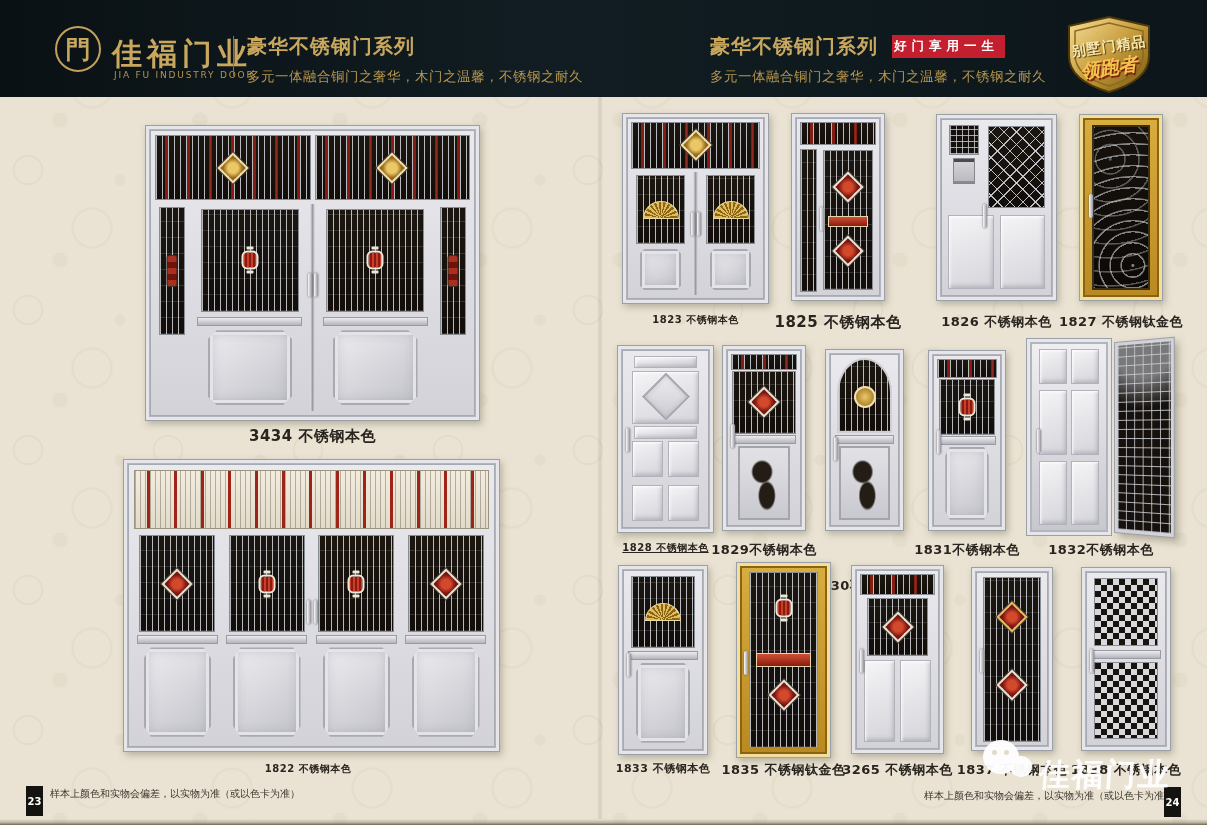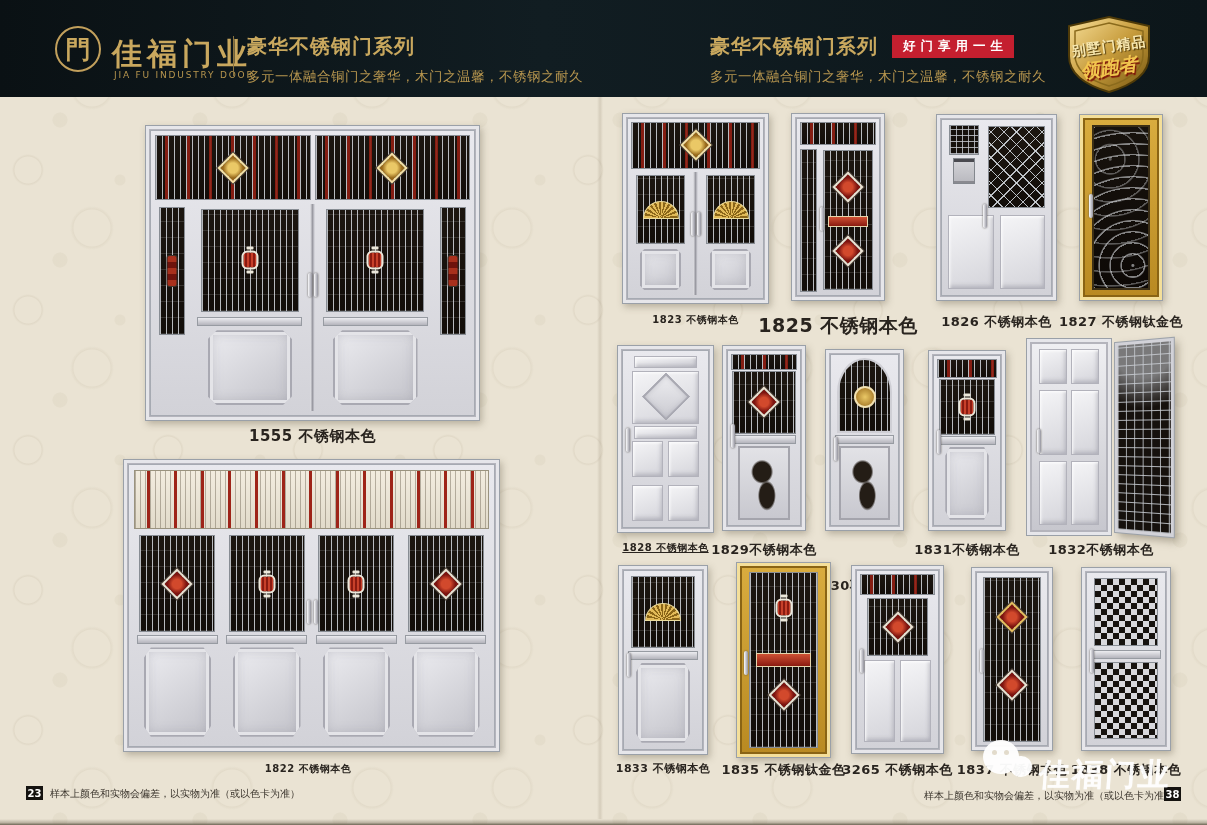--- a/index.html
+++ b/index.html
@@ -23,21 +23,21 @@
 .logo-circle{position:absolute;left:55px;top:26px;width:46px;height:46px;border:2px solid #c2a05c;
  border-radius:50%;color:#c9a85e;display:flex;align-items:center;justify-content:center;
  font-size:25px;font-weight:bold;font-family:"DejaVu Serif","Liberation Serif",serif;}
 .brand-cn{position:absolute;left:112px;top:34px;font-size:30px;font-weight:bold;color:#c9a85e;letter-spacing:5px;}
 .brand-en{position:absolute;left:114px;top:70px;font-size:9px;color:#b6954e;letter-spacing:1.8px;}
 .hdr-div{position:absolute;left:233px;top:36px;width:1px;height:40px;background:#8a7340;}
 .series{position:absolute;top:33px}
 .series-title{font-size:20px;font-weight:bold;color:#c9a85e;letter-spacing:1px;display:inline-block}
 .series-sub{font-size:13.5px;color:#b6954e;letter-spacing:.5px;margin-top:8px}
 .badge{display:inline-block;background:#c41f2f;color:#fff;font-size:12.5px;font-weight:bold;
- letter-spacing:5px;padding:3px 6px 3px 11px;margin-left:14px;vertical-align:3px}
+ letter-spacing:5px;padding:3px 6px 3px 2px;margin-left:14px;vertical-align:3px}
 .shield{position:absolute;left:1057px;top:14px;width:104px;height:80px}
 .sh1{position:absolute;left:0;top:24px;width:100%;text-align:center;font-size:14px;font-weight:bold;
  color:#f6e6ae;transform:rotate(-8deg);text-shadow:1px 1px 1px #4a3608;letter-spacing:1px}
 .sh2{position:absolute;left:0;top:41px;width:100%;text-align:center;font-size:19px;font-weight:bold;
  font-style:italic;color:#f2c54e;transform:rotate(-8deg);text-shadow:1px 2px 1px #7e1408}
 
 .doorbox{position:absolute;padding:4px;background:linear-gradient(180deg,#f0f0f3,#c6c6cd);
  border:1px solid #9aa0a8;box-shadow:inset 0 0 0 3px #e6e6ea,inset 0 0 0 5px #b4b4bc,2px 3px 7px rgba(90,80,60,.35);}
 .doorbox.goldf{background:linear-gradient(180deg,#eec85e,#a87716);
  box-shadow:inset 0 0 0 3px #f4df9a,inset 0 0 0 5px #8a6414,2px 3px 7px rgba(90,80,60,.35);}
@@ -115,21 +115,21 @@
 .openleaf{flex:1;margin:3% 0 3% 2%;border:3px solid #d2d2d8;outline:1px solid #9aa0a8;
  transform:perspective(520px) rotateY(-26deg);transform-origin:0 50%;
  box-shadow:4px 4px 8px rgba(80,70,50,.4);background:
   repeating-linear-gradient(0deg,rgba(200,204,210,.85) 0 1px,transparent 1px 9px),
   repeating-linear-gradient(90deg,rgba(200,204,210,.85) 0 1px,transparent 1px 9px),
   radial-gradient(circle at 50% 0%,rgba(220,224,230,.5) 0 18%,transparent 34%),
   #16110d;}
 
 .dlabel{position:absolute;width:180px;text-align:center;font-weight:bold;color:#29241f;letter-spacing:.5px}
 .pagenum{position:absolute;background:#151310;color:#fff;font-size:10px;font-weight:bold;
- width:17px;height:14px;display:flex;align-items:center;justify-content:center}
+ width:17px;height:30px;display:flex;align-items:center;justify-content:center}
 .note{position:absolute;font-size:10px;color:#3a342c;letter-spacing:0}
 .wm{position:absolute;left:983px;top:740px;display:flex;align-items:flex-start;z-index:6;opacity:.96}
 .wm i{display:inline-block;background:#fff;border-radius:50%}
 .c1{width:36px;height:34px;position:relative}
 .c1:before,.c1:after{content:"";position:absolute;width:5px;height:5px;border-radius:50%;background:#e4ddcd;top:10px}
 .c1:before{left:9px}.c1:after{left:21px}
 .c2{width:22px;height:21px;margin:16px 0 0 -9px}
 .wm-text{font-size:31px;font-weight:bold;color:#fff;letter-spacing:2px;margin:14px 0 0 7px;
  transform:skewX(-4deg);text-shadow:0 0 1px rgba(255,255,255,.6)}
 </style>
@@ -220,21 +220,21 @@
                 <span class="orn">
                   <span class="tassel"></span>
                 </span>
               </div>
             </div>
   </div>
           <span class="hdl" style="left:48.6%;top:50%"></span>
           <span class="hdl" style="left:50.6%;top:50%"></span>
         </div>
       </div>
-      <div class="dlabel" style="left: 222.5px; top: 427px; font-size: 15px;">1555 不锈钢本色</div>
+      <div class="dlabel" style="left: 222.5px; top: 427px; font-size: 15px;">3434 不锈钢本色</div>
       <div class="doorbox" style="left: 123px; top: 459px; width: 377px; height: 293px;">
         <div class="dbody">
           <div class="gl" style="flex:0 0 21%;margin:5px 5px 3px"></div>
   <div class="row" style="flex:1;padding:0 5px 5px;gap:3px">
             <div class="col" style="flex:1">
               <div class="gr rel" style="flex:0 0 46%;margin:4% 6%">
                 <span class="orn">
                   <span class="dmd"></span>
                 </span>
               </div>
@@ -316,21 +316,21 @@
               </span>
               <div class="redband" style="top:47%"></div>
               <span class="orn" style="top:72%">
                 <span class="dmd"></span>
               </span>
             </div>
   </div>
           <span class="hdl" style="left:28%;top:50%"></span>
         </div>
       </div>
-      <div class="dlabel" style="left: 748px; top: 313px; font-size: 19px;">1825 不锈钢本色</div>
+      <div class="dlabel" style="left: 748px; top: 313px; font-size: 15px;">1825 不锈钢本色</div>
       <div class="doorbox" style="left: 936px; top: 114px; width: 121px; height: 187px;">
         <div class="dbody">
           <div class="row" style="flex:0 0 54%;padding:4px;gap:4px">
    <div class="col" style="flex:0 0 36%">
               <div class="mesh" style="flex:0 0 34%;margin:4% 8%"></div>
     <div class="intercom" style="flex:0 0 30%;margin:4% 20%"></div>
               <div style="flex:1"></div>
             </div>
    <div class="lattice" style="flex:1;margin:2%"></div>
           </div>
@@ -502,21 +502,21 @@
         </div>
       </div>
       <div class="dlabel" style="left: 1036px; top: 761px; font-size: 13px;">1838 不锈钢本色</div>
     </div>
 
   <div class="seam"></div>
 
   <div class="pagenum" style="left:26px;top:786px">23</div>
   <div class="note" style="left:50px;top:787px">样本上颜色和实物会偏差，以实物为准（或以色卡为准）</div>
   <div class="note" style="left:924px;top:789px">样本上颜色和实物会偏差，以实物为准（或以色卡为准）</div>
-  <div class="pagenum" style="left:1164px;top:787px">38</div>
+  <div class="pagenum" style="left:1164px;top:787px">24</div>
 
   <div class="wm">
     <i class="c1"></i>
       <i class="c2"></i>
     <span class="wm-text">佳福门业</span>
   </div>
 
   <div class="bottom-edge"></div>
 </div>
 

